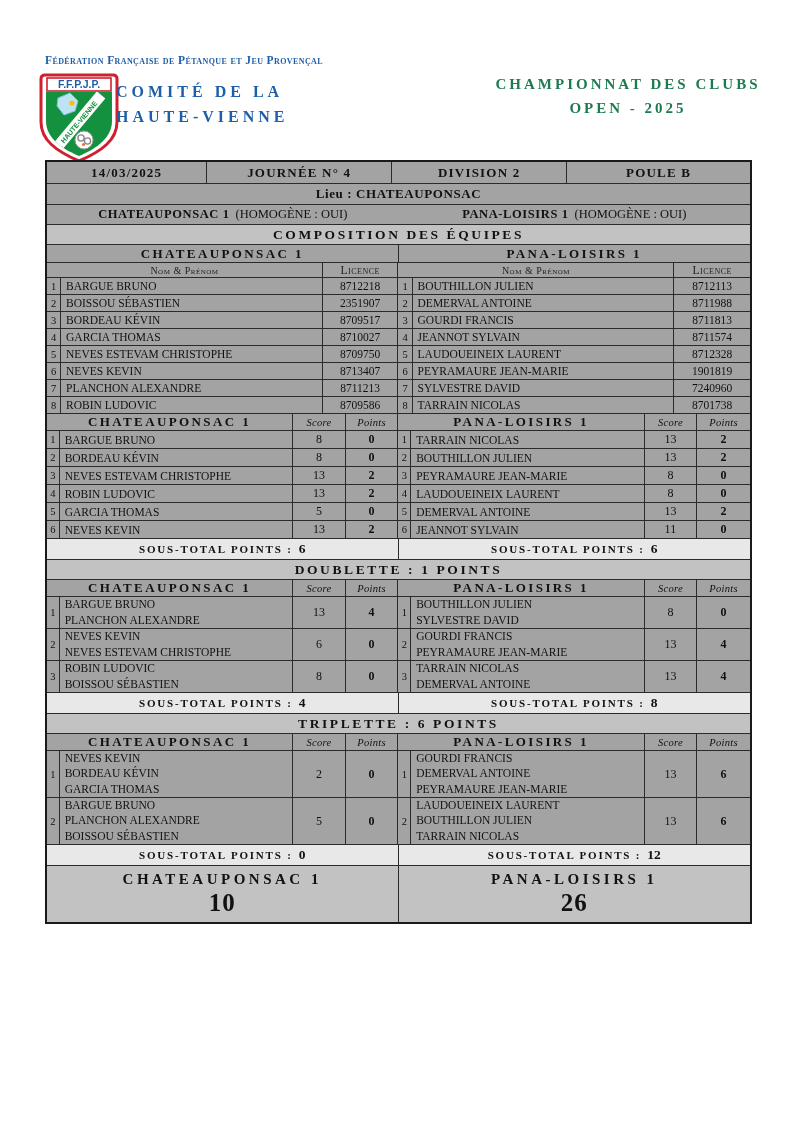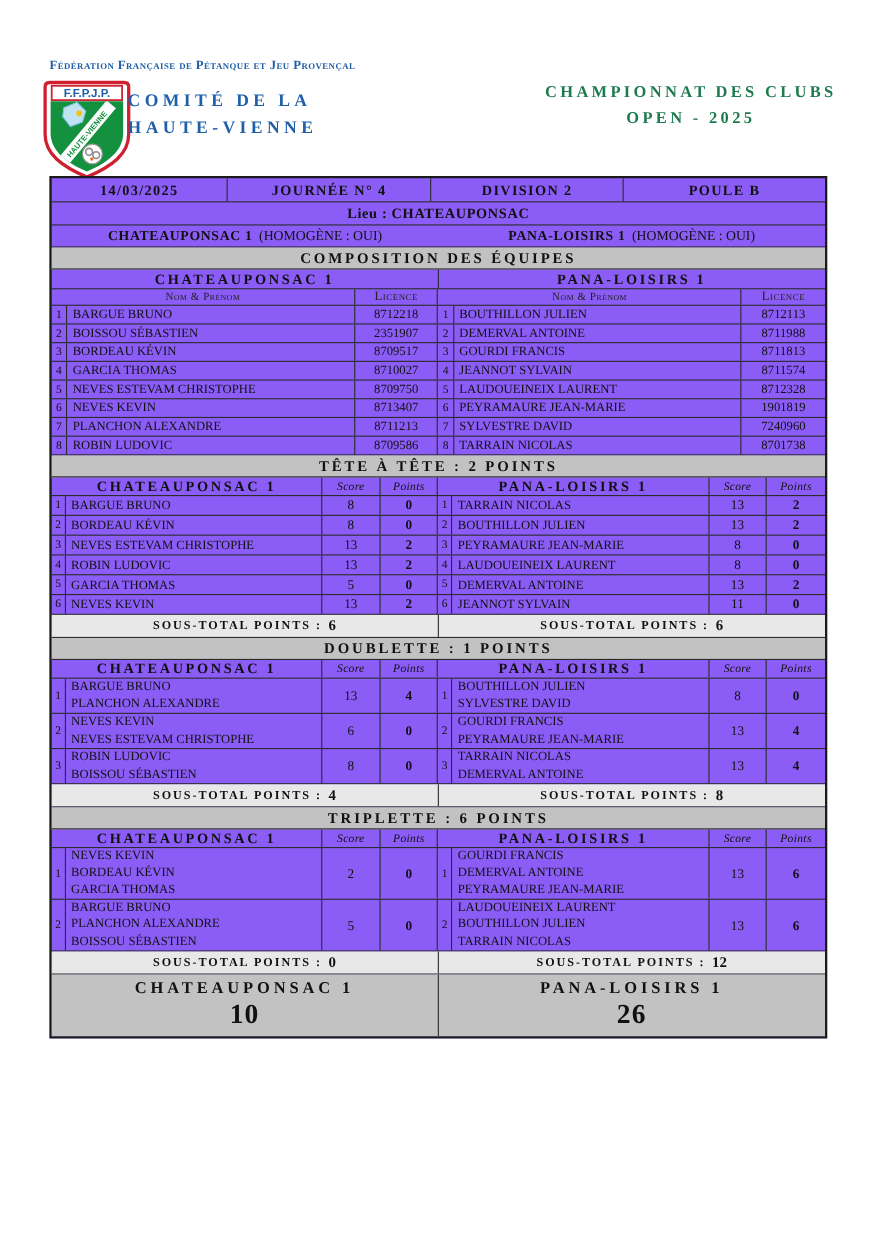--- a/index.html
+++ b/index.html
@@ -9,21 +9,21 @@
   
   .fed-title{position:absolute;left:45px;top:54px;font-size:11.5px;font-weight:bold;
              font-variant:small-caps;letter-spacing:.4px;color:#1f5fa8;}
   .logo{position:absolute;left:36px;top:70px;width:86px;height:94px;}
   .committee{position:absolute;left:116px;top:80px;font-size:16px;font-weight:bold;
              letter-spacing:4px;color:#1f5fa8;line-height:1.55;white-space:nowrap;}
   .champ{position:absolute;right:22px;top:72px;width:360px;text-align:center;font-size:15px;
          font-weight:bold;letter-spacing:3px;color:#1e7b4f;line-height:1.6;}
 
   
-  .sheet{position:absolute;left:45px;top:160px;width:703px;border:2px solid #1a1a1a;background:#8b5cf6;}
+  .sheet{position:absolute;left:45px;top:160px;width:703px;border:2px solid #1a1a1a;background:#a3a3a3;}
   .r{display:flex;border-bottom:1px solid #2b2b2b;box-sizing:border-box;}
   .r:last-child{border-bottom:none;}
   .c{box-sizing:border-box;border-right:1px solid #2b2b2b;display:flex;align-items:center;
      justify-content:center;overflow:hidden;}
   .c.last{border-right:none;}
   .half{width:50%;display:flex;box-sizing:border-box;}
 
   .h15{height:15px}.h17{height:17px}.h18{height:18px}.h20{height:20px}.h21{height:21px}
   .h22{height:22px}.h32{height:32px}.h47{height:47px}.h56{height:56px}
   .row1 .c{font-size:13px;font-weight:bold;letter-spacing:1.2px;}
@@ -240,23 +240,20 @@
           <div class="c cname">ROBIN LUDOVIC</div>
           <div class="c clic">8709586</div>
         </div>
       <div class="half">
           <div class="c cnum">8</div>
           <div class="c cname">TARRAIN NICOLAS</div>
           <div class="c clic last">8701738</div>
         </div>
     </div>
 
-    <div class="r h20 sech">
-      <div class="c last" style="width:100%">TÊTE À TÊTE : 2 POINTS</div>
-    </div>
     <div class="r h17">
       <div class="half">
         <div class="c mteam teamhead">CHATEAUPONSAC 1</div>
         <div class="c mscore ital">Score</div>
         <div class="c mpoints ital" style="font-weight:normal">Points</div>
       </div>
       <div class="half">
         <div class="c mteam teamhead">PANA-LOISIRS 1</div>
         <div class="c mscore ital">Score</div>
         <div class="c mpoints ital last" style="font-weight:normal">Points</div>

